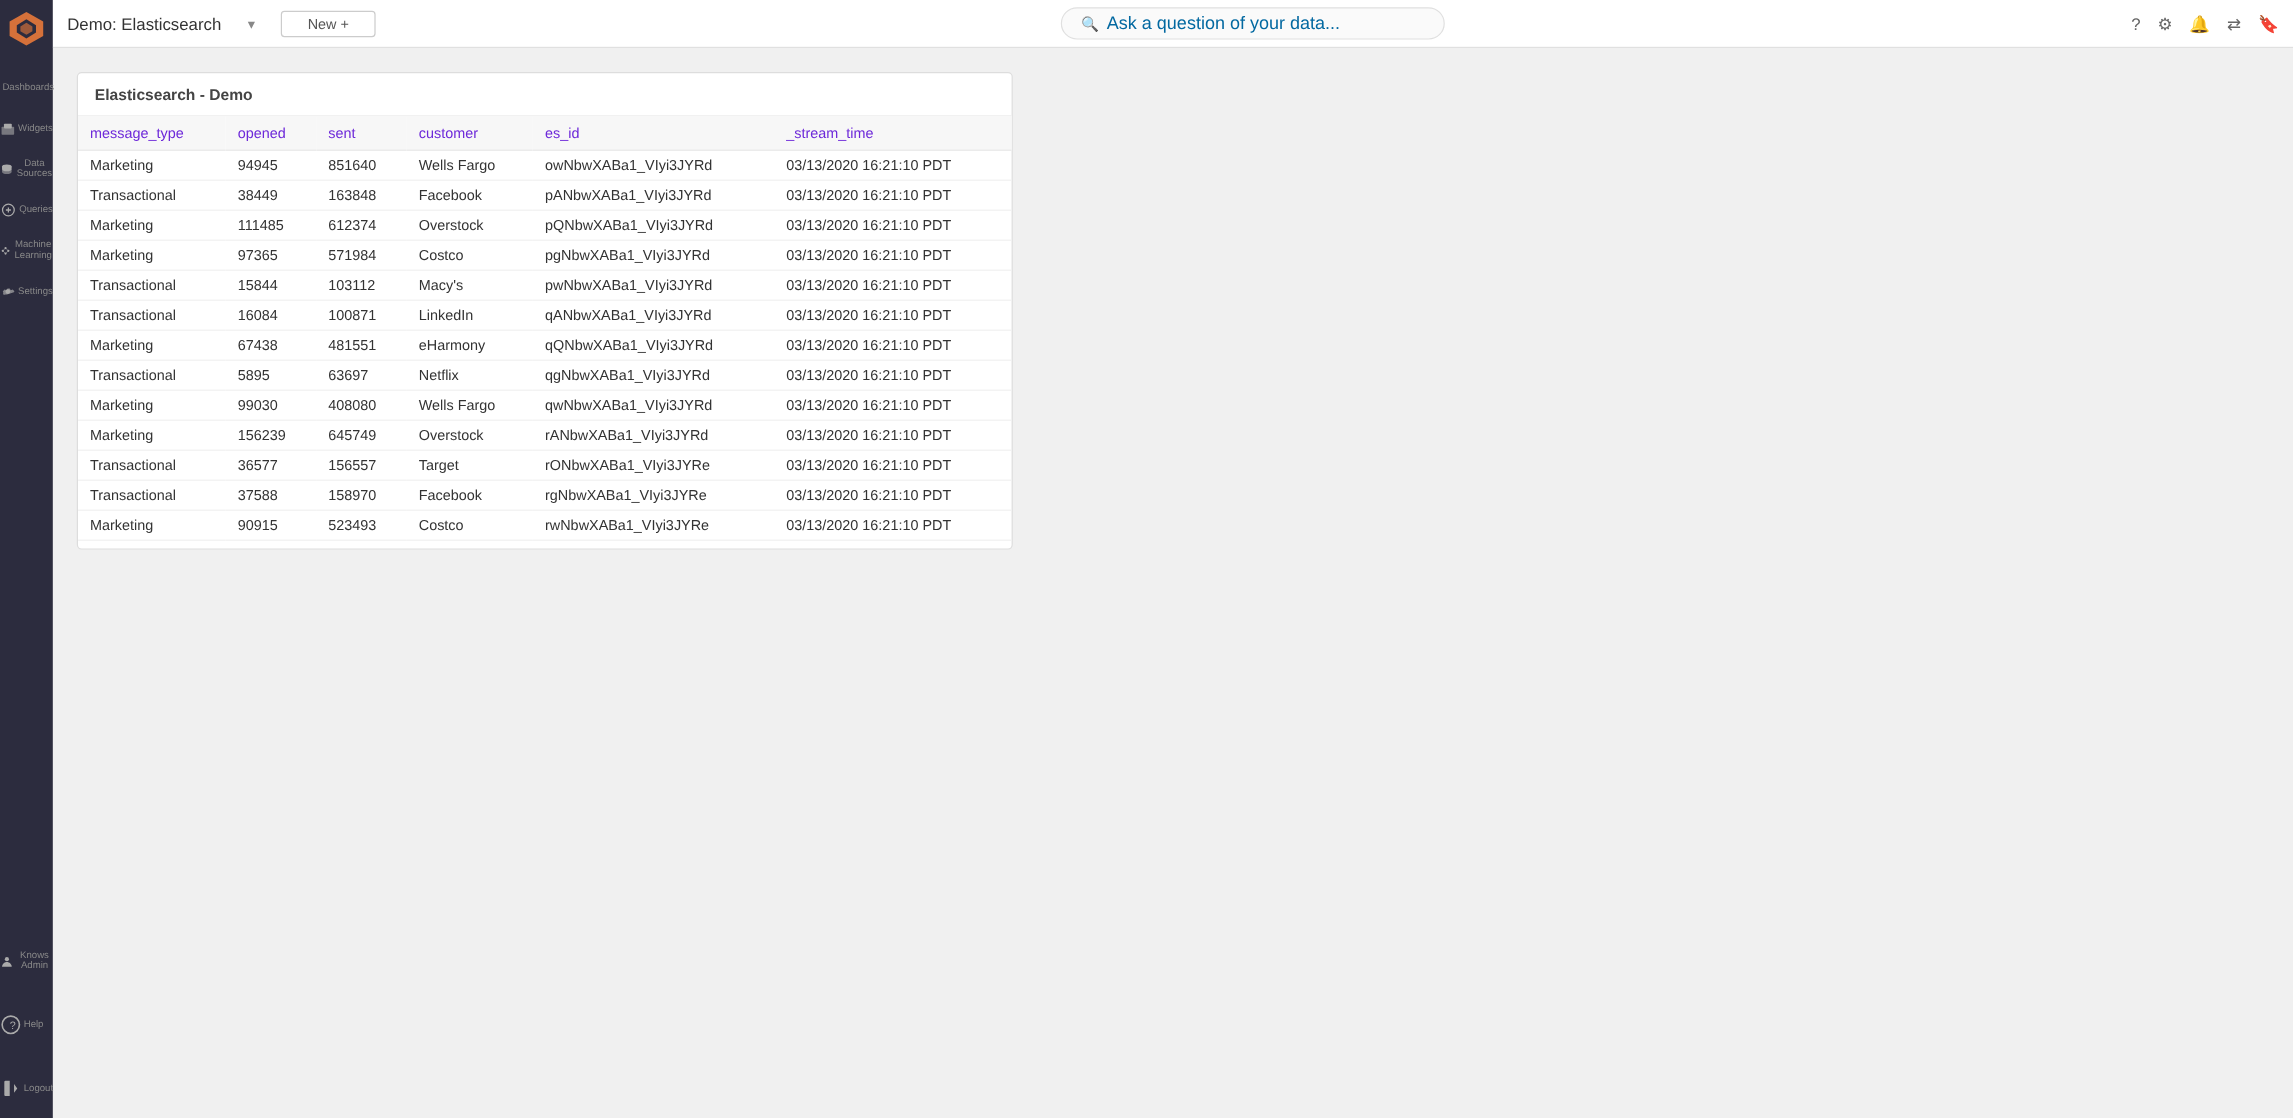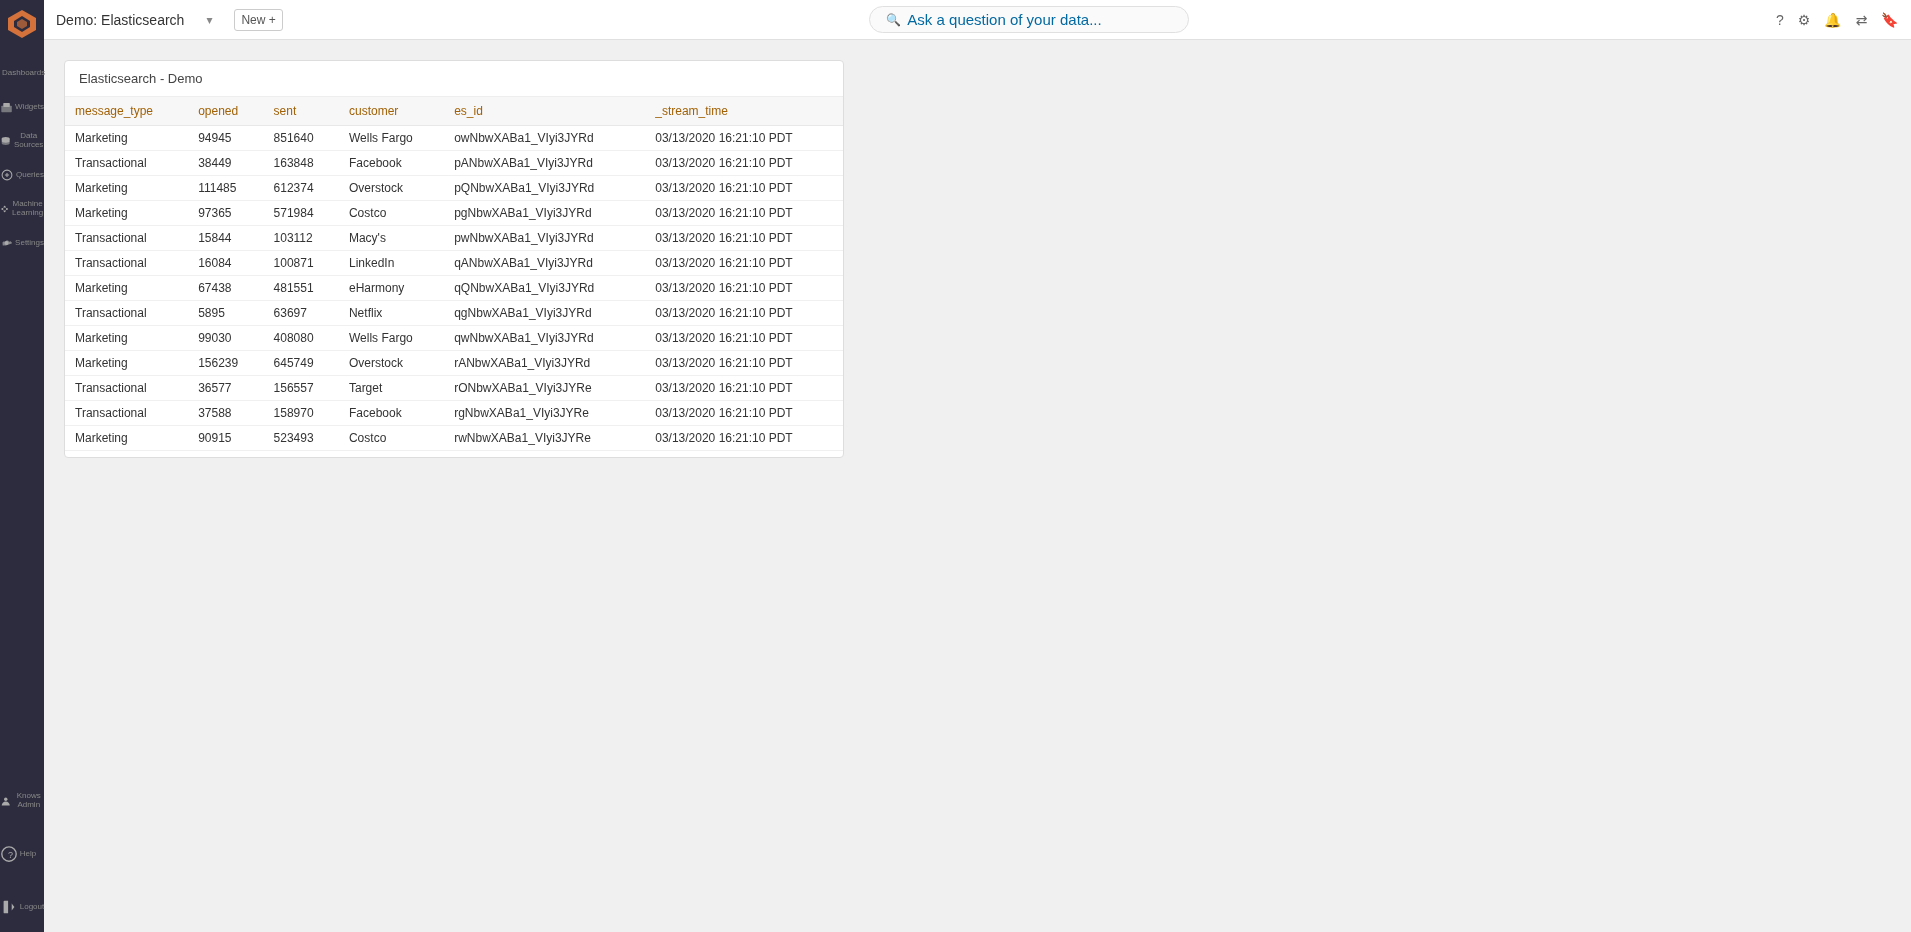--- a/index.html
+++ b/index.html
@@ -66,21 +66,21 @@
       color: #333;
     }
     .topbar-chevron {
       color: #888;
       font-size: 12px;
     }
     .topbar-new-btn {
       background: #fff;
       border: 1px solid #ccc;
       border-radius: 3px;
-      padding: 3px 6px;
+      padding: 3px 21px;
       font-size: 12px;
       cursor: pointer;
       color: #555;
       display: flex;
       align-items: center;
       gap: 4px;
     }
     .topbar-search {
       flex: 1;
       display: flex;
@@ -120,36 +120,36 @@
       border: 1px solid #ddd;
       border-radius: 4px;
       width: 780px;
       overflow: hidden;
     }
     .panel-header {
       padding: 10px 14px;
       border-bottom: 1px solid #eee;
       font-size: 13px;
       color: #444;
-      font-weight: 400;
+      font-weight: 700;
     }
 
     
     .data-table {
       width: 100%;
       border-collapse: collapse;
       font-size: 12px;
     }
     .data-table thead tr {
       background: #f7f7f7;
     }
     .data-table thead th {
       text-align: left;
       padding: 7px 10px;
-      color: #a16207;
+      color: #6d28d9;
       font-weight: 500;
       border-bottom: 1px solid #e8e8e8;
       white-space: nowrap;
     }
     .data-table tbody tr {
       border-bottom: 1px solid #f0f0f0;
     }
     .data-table tbody td {
       padding: 5px 10px;
       color: #333;

